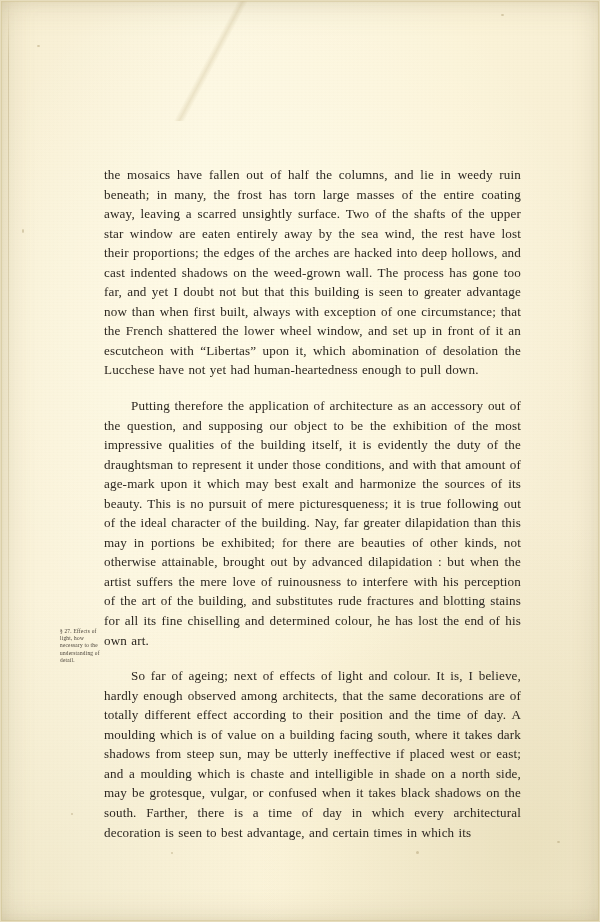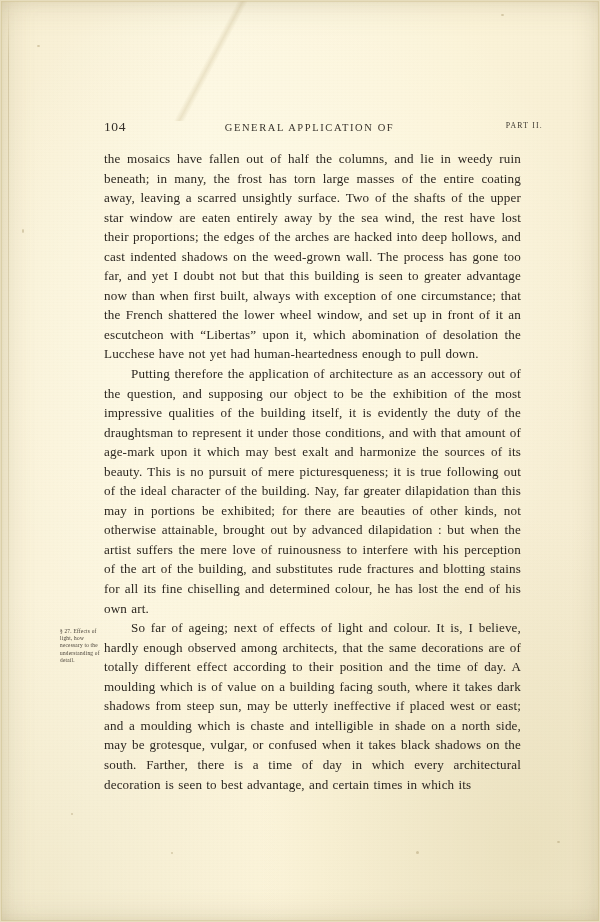--- a/index.html
+++ b/index.html
@@ -104,21 +104,21 @@
   }
 
   
   .text-block {
     position: absolute;
     left: 103px;
     top: 148px;
     width: 417px;
   }
   .para {
-    margin: 0 0 0 0;
+    margin: 16px 0 0 0;
     font-size: 13.1px;
     line-height: 19.55px;
     text-align: justify;
     text-align-last: left;
     word-spacing: 0.8px;
     letter-spacing: 0.15px;
     color: #2c2721;
     text-rendering: optimizeLegibility;
   }
   .para.indented { text-indent: 27px; }
@@ -156,25 +156,20 @@
   <div class="crease-left"></div>
 
   <div class="speck" style="left:36px;  top:44px;  width:3px; height:2px;"></div>
   <div class="speck" style="left:21px;  top:228px; width:2px; height:4px;"></div>
   <div class="speck" style="left:70px;  top:812px; width:2px; height:2px;"></div>
   <div class="speck" style="left:170px; top:851px; width:2px; height:2px;"></div>
   <div class="speck" style="left:415px; top:850px; width:3px; height:3px;"></div>
   <div class="speck" style="left:556px; top:840px; width:3px; height:2px;"></div>
   <div class="speck" style="left:500px; top:13px;  width:3px; height:2px;"></div>
 
-  <div class="running-head">
-    <span class="folio">104</span>
-    <span class="head-title">GENERAL APPLICATION OF</span>
-    <span class="head-part">PART II.</span>
-  </div>
 
   <div class="margin-note">§ 27. Effects of light, how necessary to the understanding of detail.</div>
 
   <div class="text-block">
 
     <p class="para">the mosaics have fallen out of half the columns, and lie in weedy ruin beneath; in many, the frost has torn large masses of the entire coating away, leaving a scarred unsightly surface.  Two of the shafts of the upper star window are eaten entirely away by the sea wind, the rest have lost their proportions; the edges of the arches are hacked into deep hollows, and cast indented shadows on the weed-grown wall.  The process has gone too far, and yet I doubt not but that this building is seen to greater advantage now than when first built, always with exception of one circumstance; that the French shattered the lower wheel window, and set up in front of it an escutcheon with “Libertas” upon it, which abomination of desolation the Lucchese have not yet had human-heartedness enough to pull down.</p>
 
     <p class="para indented"><span>Putting therefore the application of architecture as an accessory out of the question, and supposing our object to be the exhibition of the most impressive qualities of the building itself, it is evidently the duty of the draughtsman to represent it under those conditions, and with that amount of age-mark upon it which may best exalt and harmonize the sources of its beauty.  This is no pursuit of mere picturesqueness; it is true following out of the ideal character of the building.  Nay, far greater dilapidation than this may in portions be exhibited; for there are beauties of other kinds, not otherwise attainable, brought out by advanced dilapidation : but when the artist suffers the mere love of ruinousness to interfere with his perception of the </span><span class="ital">art</span><span> of the building, and substitutes rude fractures and blotting stains for all its fine chiselling and determined colour, he has lost the end of his own art.</span></p>
 
     <p class="para indented">So far of ageing; next of effects of light and colour.  It is, I believe, hardly enough observed among architects, that the same decorations are of totally different effect according to their position and the time of day.  A moulding which is of value on a building facing south, where it takes dark shadows from steep sun, may be utterly ineffective if placed west or east; and a moulding which is chaste and intelligible in shade on a north side, may be grotesque, vulgar, or confused when it takes black shadows on the south.  Farther, there is a time of day in which every architectural decoration is seen to best advantage, and certain times in which its</p>

